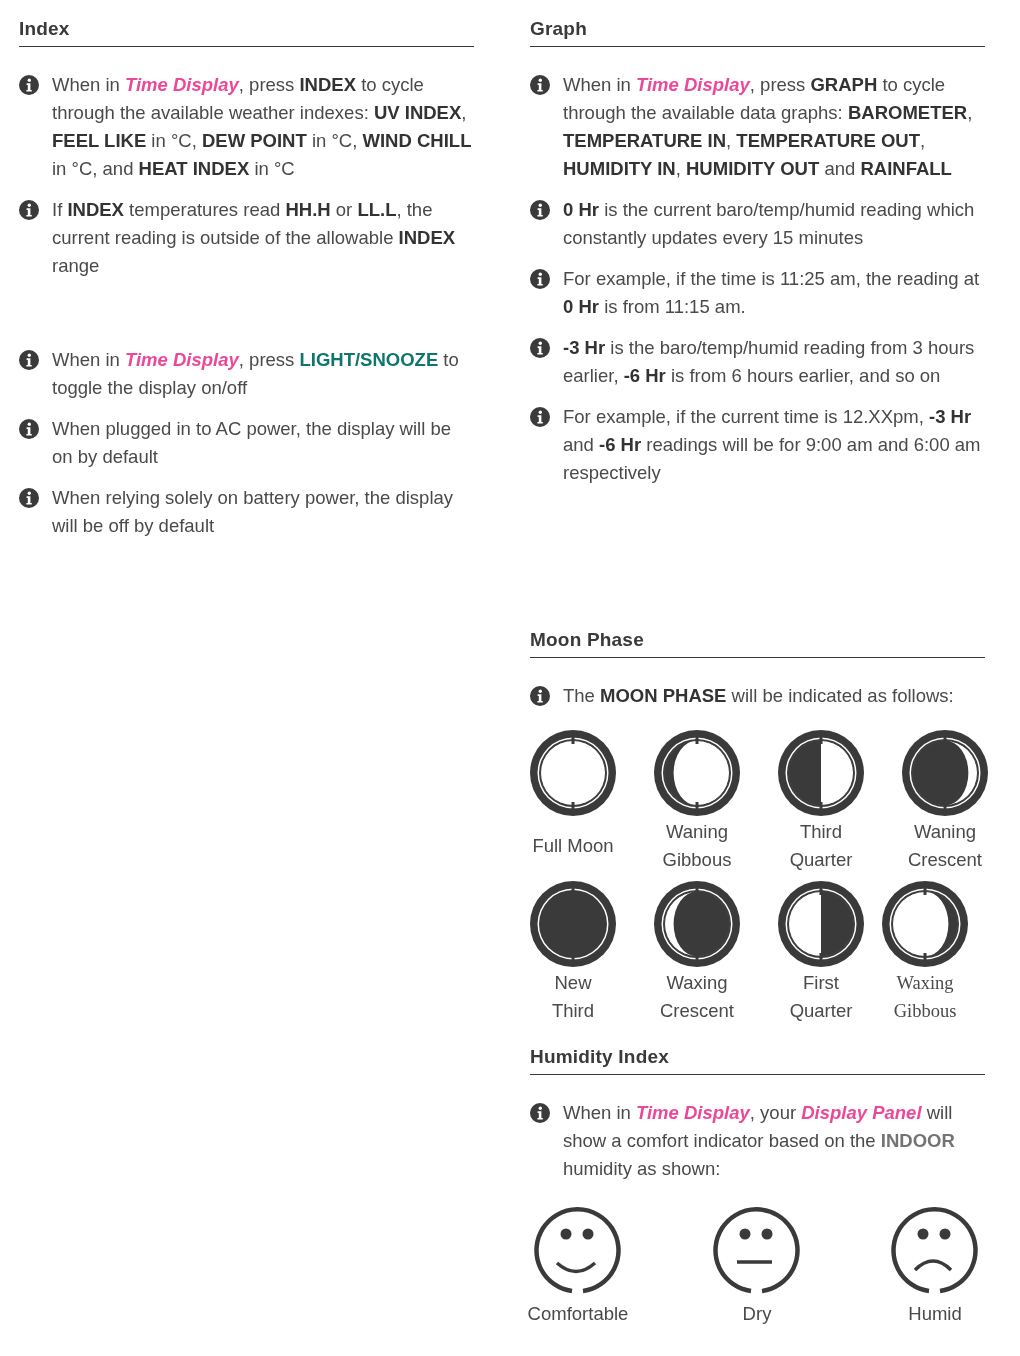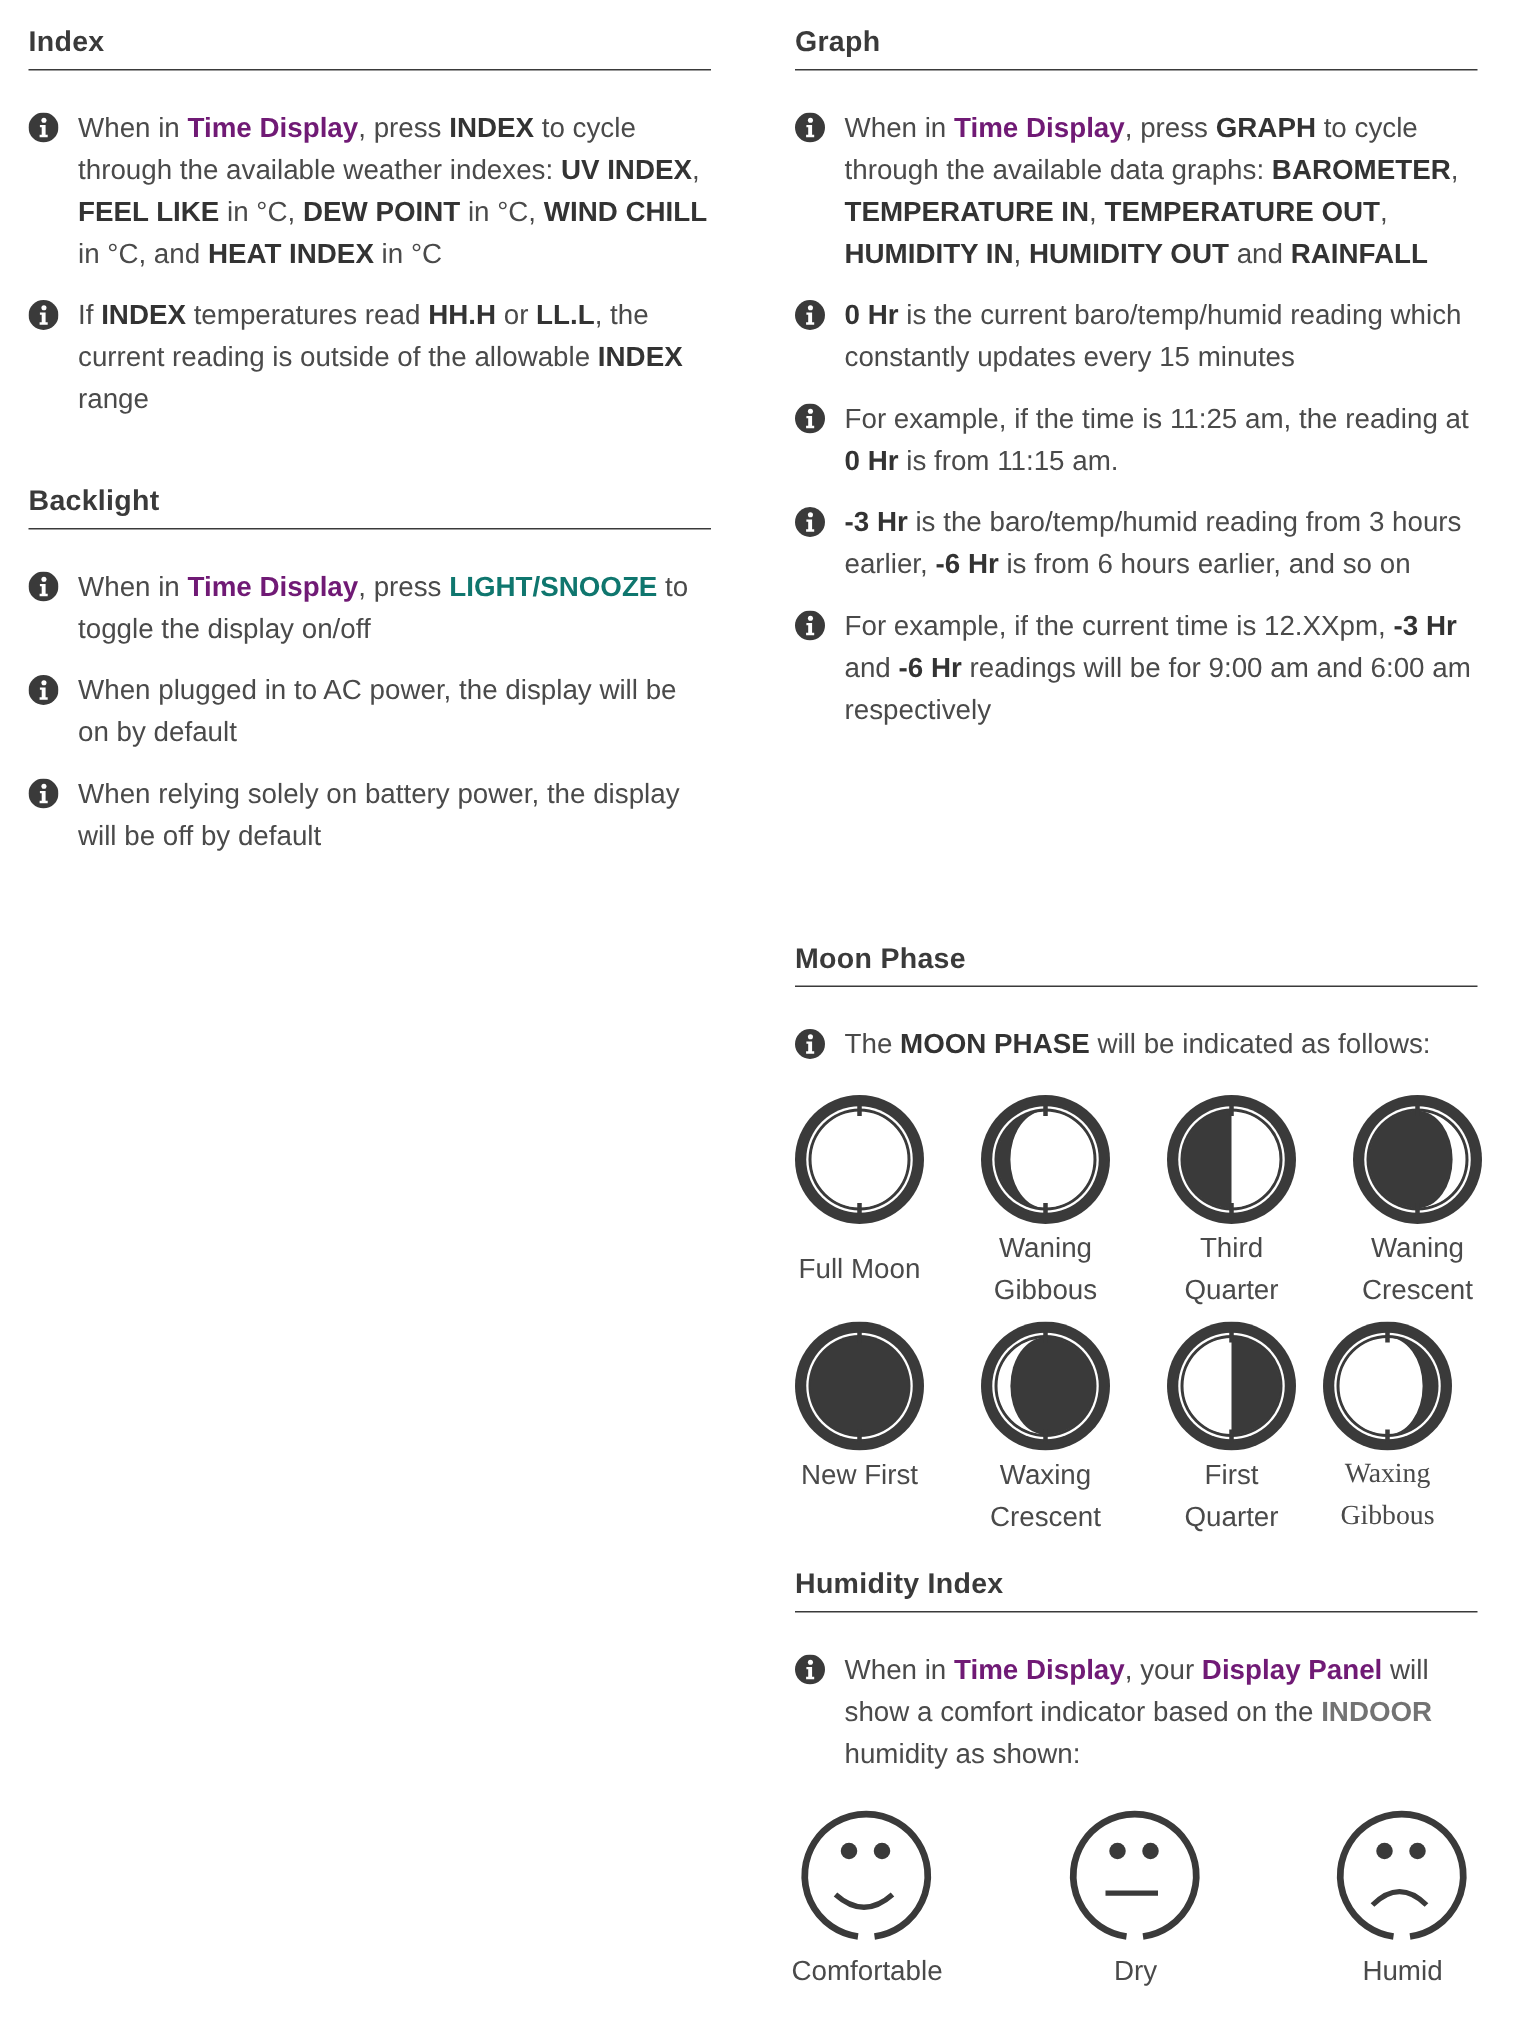--- a/index.html
+++ b/index.html
@@ -9,21 +9,21 @@
   .col-left { left: 19px; width: 455px; }
   .col-right { left: 530px; width: 455px; }
   .section { position: absolute; left: 0; width: 100%; }
   .sec-title { font-weight: bold; font-size: 19px; color: #3a3a3a; letter-spacing: 0.2px;
                height: 26px; line-height: 26px; border-bottom: 1.5px solid #3a3a3a; padding-bottom: 4px; }
   .item { position: relative; padding-left: 33px; font-size: 18.5px; line-height: 28px;
           color: #4a4a4a; font-weight: normal; }
   .item + .item { margin-top: 13px; }
   .items { margin-top: 24px; }
   .info-icon { position: absolute; left: 0; top: 4px; width: 20px; height: 20px; }
-  .it { font-weight: bold; color: #701a75; }
+  .it { font-weight: bold; font-style: italic; color: #ec4899; }
   .moon-grid { position: absolute; left: 0; width: 100%; }
   .moon-cell { position: absolute; width: 124px; text-align: center; }
   .moon-cell svg { display: block; margin: 0 auto; }
   .moon-label { font-size: 18.5px; line-height: 28px; color: #4a4a4a; margin-top: 2px; }
   .face-cell { position: absolute; width: 140px; text-align: center; }
   .face-cell svg { display: block; margin: 0 auto; }
   .face-label { font-size: 18.5px; line-height: 28px; color: #4a4a4a; margin-top: 6px; }
 </style>
 </head>
 <body>
@@ -38,21 +38,20 @@
             <path d="M7.6 8.3h3.8v6.6h1.4v1.6H7.4v-1.6h1.4V9.9H7.6z" fill="#fff"></path>
           </svg><span>When in </span><span class="it">Time Display</span><span>, press </span><span class="" style="font-weight: bold; color: rgb(51, 51, 51);">INDEX</span><span> to cycle through the available weather indexes: </span><span class="" style="font-weight: bold; color: rgb(51, 51, 51);">UV INDEX</span><span>, </span><span class="" style="font-weight: bold; color: rgb(51, 51, 51);">FEEL LIKE</span><span> in °C, </span><span class="" style="font-weight: bold; color: rgb(51, 51, 51);">DEW POINT</span><span> in °C, </span><span class="" style="font-weight: bold; color: rgb(51, 51, 51);">WIND CHILL</span><span> in °C, and </span><span class="" style="font-weight: bold; color: rgb(51, 51, 51);">HEAT INDEX</span><span> in °C</span></div>
         <div class="item"><svg class="info-icon" viewBox="0 0 20 20">
             <circle cx="10" cy="10" r="10" fill="#3a3a3a"></circle>
             <circle cx="10.3" cy="5.2" r="1.7" fill="#fff"></circle>
             <path d="M7.6 8.3h3.8v6.6h1.4v1.6H7.4v-1.6h1.4V9.9H7.6z" fill="#fff"></path>
           </svg><span>If </span><span class="" style="font-weight: bold; color: rgb(51, 51, 51);">INDEX</span><span> temperatures read </span><span class="" style="font-weight: bold; color: rgb(51, 51, 51);">HH.H</span><span> or </span><span class="" style="font-weight: bold; color: rgb(51, 51, 51);">LL.L</span><span>, the current reading is outside of the allowable </span><span class="" style="font-weight: bold; color: rgb(51, 51, 51);">INDEX</span><span> range</span></div>
       </div>
   </div>
   <div class="section" style="top:322px;">
-    <div class="sec-title">Backlight</div>
     <div class="items">
         <div class="item"><svg class="info-icon" viewBox="0 0 20 20">
             <circle cx="10" cy="10" r="10" fill="#3a3a3a"></circle>
             <circle cx="10.3" cy="5.2" r="1.7" fill="#fff"></circle>
             <path d="M7.6 8.3h3.8v6.6h1.4v1.6H7.4v-1.6h1.4V9.9H7.6z" fill="#fff"></path>
           </svg><span>When in </span><span class="it">Time Display</span><span>, press </span><span class="" style="font-weight: bold; color: #0f766e;">LIGHT/SNOOZE</span><span> to toggle the display on/off</span></div>
         <div class="item"><svg class="info-icon" viewBox="0 0 20 20">
             <circle cx="10" cy="10" r="10" fill="#3a3a3a"></circle>
             <circle cx="10.3" cy="5.2" r="1.7" fill="#fff"></circle>
             <path d="M7.6 8.3h3.8v6.6h1.4v1.6H7.4v-1.6h1.4V9.9H7.6z" fill="#fff"></path>
@@ -157,21 +156,21 @@
         </div>
         <div class="moon-cell" style="left: -19px; top: 151px;">
           <svg width="86" height="86" viewBox="0 0 86 86">
     <circle cx="43" cy="43" r="43" fill="#3a3a3a"></circle>
     <circle cx="43" cy="43" r="35.5" fill="#fff"></circle>
     <circle cx="43" cy="43" r="34" fill="#3a3a3a"></circle>
     <circle cx="43" cy="43" r="32.5" fill="#3a3a3a"></circle>
     <rect x="41.5" y="6" width="3" height="8" fill="#3a3a3a"></rect>
     <rect x="41.5" y="72" width="3" height="8" fill="#3a3a3a"></rect>
   </svg>
-          <div class="moon-label" style="width:80px;margin-left:auto;margin-right:auto;">New First</div>
+          <div class="moon-label" style="width:80px;margin-left:auto;margin-right:auto;">New Third</div>
         </div>
         <div class="moon-cell" style="left: 105px; top: 151px;">
           <svg width="86" height="86" viewBox="0 0 86 86">
     <circle cx="43" cy="43" r="43" fill="#3a3a3a"></circle>
     <circle cx="43" cy="43" r="35.5" fill="#fff"></circle>
     <circle cx="43" cy="43" r="34" fill="#3a3a3a"></circle>
     <circle cx="43" cy="43" r="32.5" fill="#fff" stroke="#3a3a3a" stroke-width="1"></circle>
             <path d="M43 10.5 A32.5 32.5 0 0 1 43 75.5 A23.4 32.5 0 0 1 43 10.5 Z" fill="#3a3a3a"></path>
     <rect x="41.5" y="6" width="3" height="8" fill="#3a3a3a"></rect>
     <rect x="41.5" y="72" width="3" height="8" fill="#3a3a3a"></rect>

